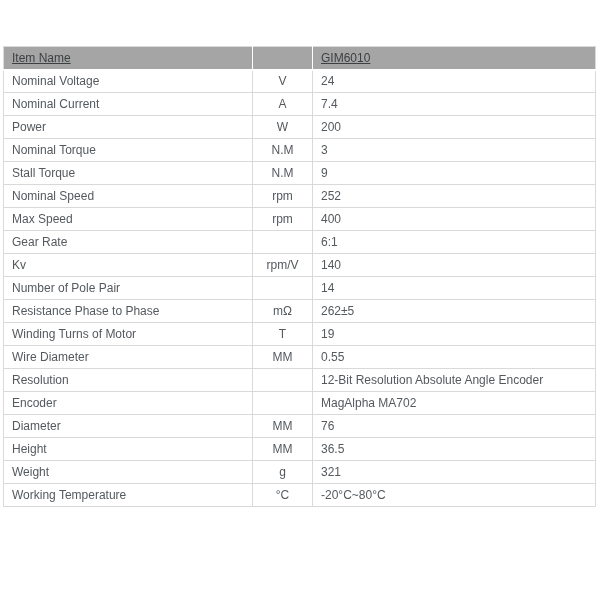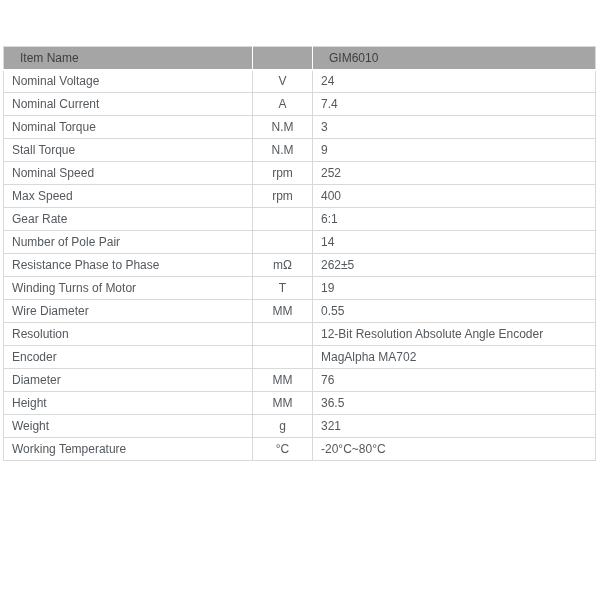--- a/index.html
+++ b/index.html
@@ -32,23 +32,24 @@
     border-collapse: collapse;
     font-size: 12px;
     color: var(--body-text);
     border: 1px solid var(--border);
   }
   .spec-table th {
     background: var(--header-bg);
     color: var(--header-text);
     font-weight: 400;
     height: 23px;
-    padding: 0 16px;
+    padding: 0 8px;
     border-left: 1px solid #ffffff;
     border-bottom: 2px solid #ffffff;
+    text-decoration: underline;
   }
   .spec-table th:first-child { border-left: 1px solid var(--border); }
   .spec-table td {
     height: 23px;
     padding: 0 8px;
     border: 1px solid var(--border);
     background: #ffffff;
     white-space: nowrap;
   }
   .c1 { width: 249px; text-align: left; }
@@ -73,20 +74,25 @@
     <td class="c2">V</td>
     <td class="c3">24</td>
   </tr>
 
   <tr>
     <td class="c1">Nominal Current</td>
     <td class="c2">A</td>
     <td class="c3">7.4</td>
   </tr>
 
+  <tr>
+    <td class="c1">Power</td>
+    <td class="c2">W</td>
+    <td class="c3">200</td>
+  </tr>
 
   <tr>
     <td class="c1">Nominal Torque</td>
     <td class="c2">N.M</td>
     <td class="c3">3</td>
   </tr>
 
   <tr>
     <td class="c1">Stall Torque</td>
     <td class="c2">N.M</td>
@@ -104,20 +110,25 @@
     <td class="c2">rpm</td>
     <td class="c3">400</td>
   </tr>
 
   <tr>
     <td class="c1">Gear Rate</td>
     <td class="c2"></td>
     <td class="c3">6:1</td>
   </tr>
 
+  <tr>
+    <td class="c1">Kv</td>
+    <td class="c2">rpm/V</td>
+    <td class="c3">140</td>
+  </tr>
 
 
   <tr>
     <td class="c1">Number of Pole Pair</td>
     <td class="c2"></td>
     <td class="c3">14</td>
   </tr>
 
   <tr>
     <td class="c1">Resistance Phase to Phase</td>

